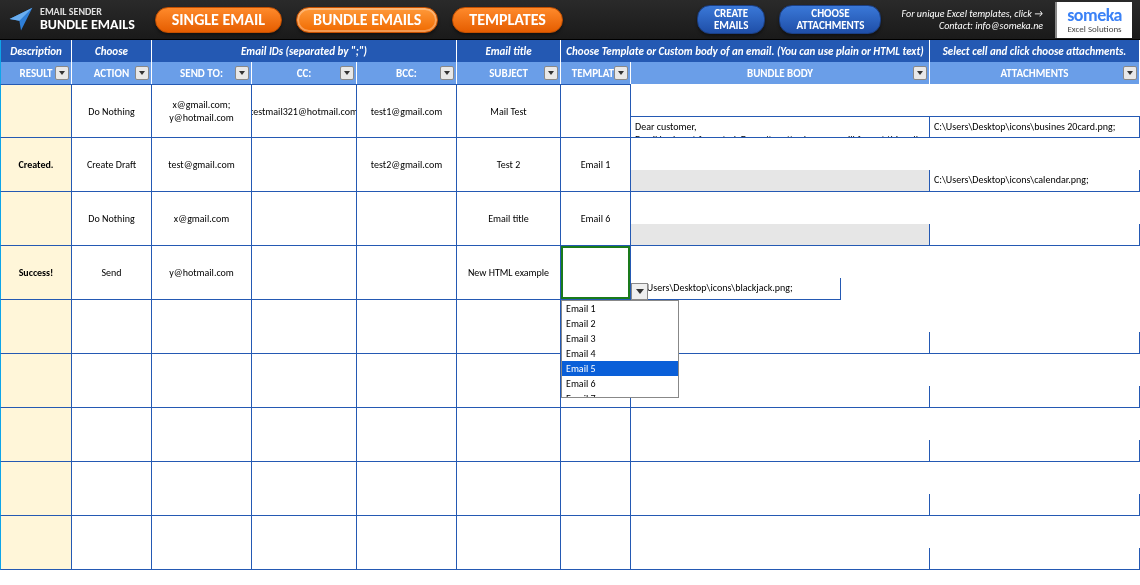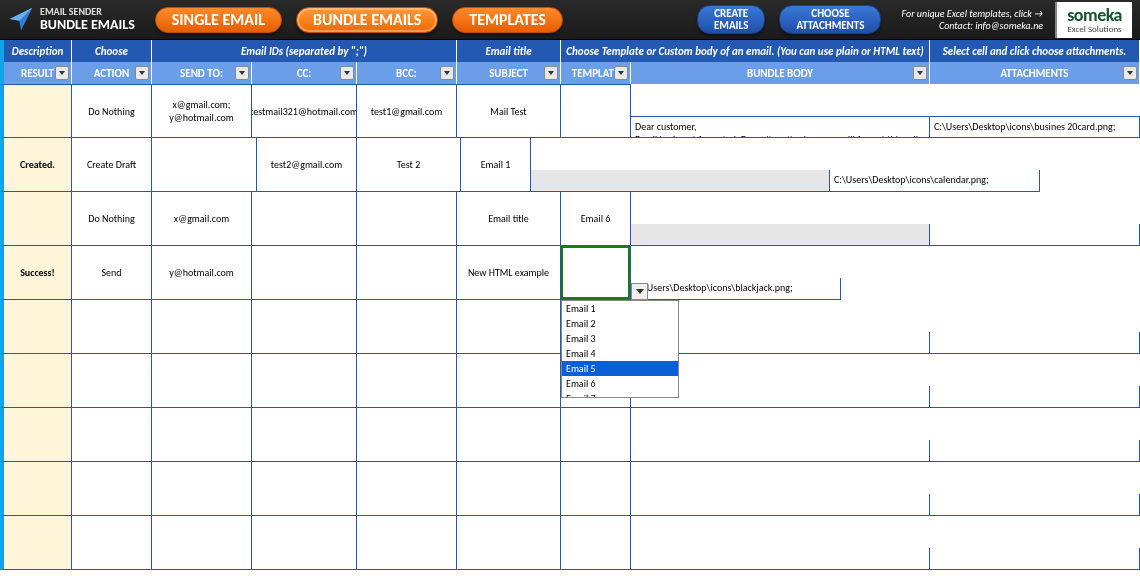--- a/index.html
+++ b/index.html
@@ -72,21 +72,21 @@
   background: #fff;
   padding: 2px 10px;
   display: flex;
   flex-direction: column;
   align-items: center;
   line-height: 1;
   height: 36px;
   justify-content: center;
   border-left: 2px solid #888;
 }
-.someka-badge .brand { font-weight: bold; font-size: 18px; color: #14532d; letter-spacing:-0.5px;}
+.someka-badge .brand { font-weight: bold; font-size: 18px; color: #3b82f6; letter-spacing:-0.5px;}
 .someka-badge .sub { font-size: 9px; color: #444; }
 
 
 .hdr-row { display: flex; }
 .hdr-row.desc .cell {
   background: #2459b3;
   color: #fff;
   font-style: italic;
   font-weight: bold;
   font-size: 11px;
@@ -149,21 +149,21 @@
   padding: 3px 4px;
   display: flex;
   align-items: center;
   justify-content: center;
   text-align: center;
   font-size: 10px;
   overflow: hidden;
 }
 .row .cell.left { justify-content: flex-start; text-align: left; align-items: flex-start; margin-top: 32px; }
 .row:first-child .cell { border-top: 1px solid #2459b3; }
-.cell:first-child { border-left: 4px solid #0ea5e9; }
+.cell:first-child { border-left: 1px solid #0ea5e9; }
 .result-cell { background: #fff6d9; font-weight: bold; }
 .body-cell.grey { background: #e6e6e6; }
 
 
 .selected-cell {
   box-shadow: inset 0 0 0 2px #1a7a1a;
   position: relative;
 }
 .cell-dd-btn {
   position: absolute;
@@ -302,20 +302,21 @@
       <div class="cell c-bcc " style="white-space: pre-wrap;">test1@gmail.com</div>
       <div class="cell c-subject " style="white-space: pre-wrap;">Mail Test</div>
       <div class="cell c-template " style="white-space: pre-wrap;"></div>
       <div class="cell c-body body-cell left " style="white-space: pre-wrap;">Dear customer,
 Email body not formated. Doesn't matter how you will format this cell unless it's HTML no formattig will be transformed to the email.</div>
       <div class="cell c-attach left " style="white-space: pre-wrap; align-items: flex-start;">C:\Users\Desktop\icons\busines 20card.png;</div>
     </div>
     <div class="row">
       <div class="cell c-result result-cell " style="white-space: pre-wrap;">Created.</div>
       <div class="cell c-action " style="white-space: pre-wrap;">Create Draft</div>
+      <div class="cell c-sendto " style="white-space: pre-wrap;">test@gmail.com</div>
       <div class="cell c-cc " style="white-space: pre-wrap;"></div>
       <div class="cell c-bcc " style="white-space: pre-wrap;">test2@gmail.com</div>
       <div class="cell c-subject " style="white-space: pre-wrap;">Test 2</div>
       <div class="cell c-template " style="white-space: pre-wrap;">Email 1</div>
       <div class="cell c-body body-cell grey left " style="white-space: pre-wrap;"></div>
       <div class="cell c-attach left " style="white-space: pre-wrap; align-items: flex-start;">C:\Users\Desktop\icons\calendar.png;</div>
     </div>
     <div class="row">
       <div class="cell c-result result-cell " style="white-space: pre-wrap;"></div>
       <div class="cell c-action " style="white-space: pre-wrap;">Do Nothing</div>

